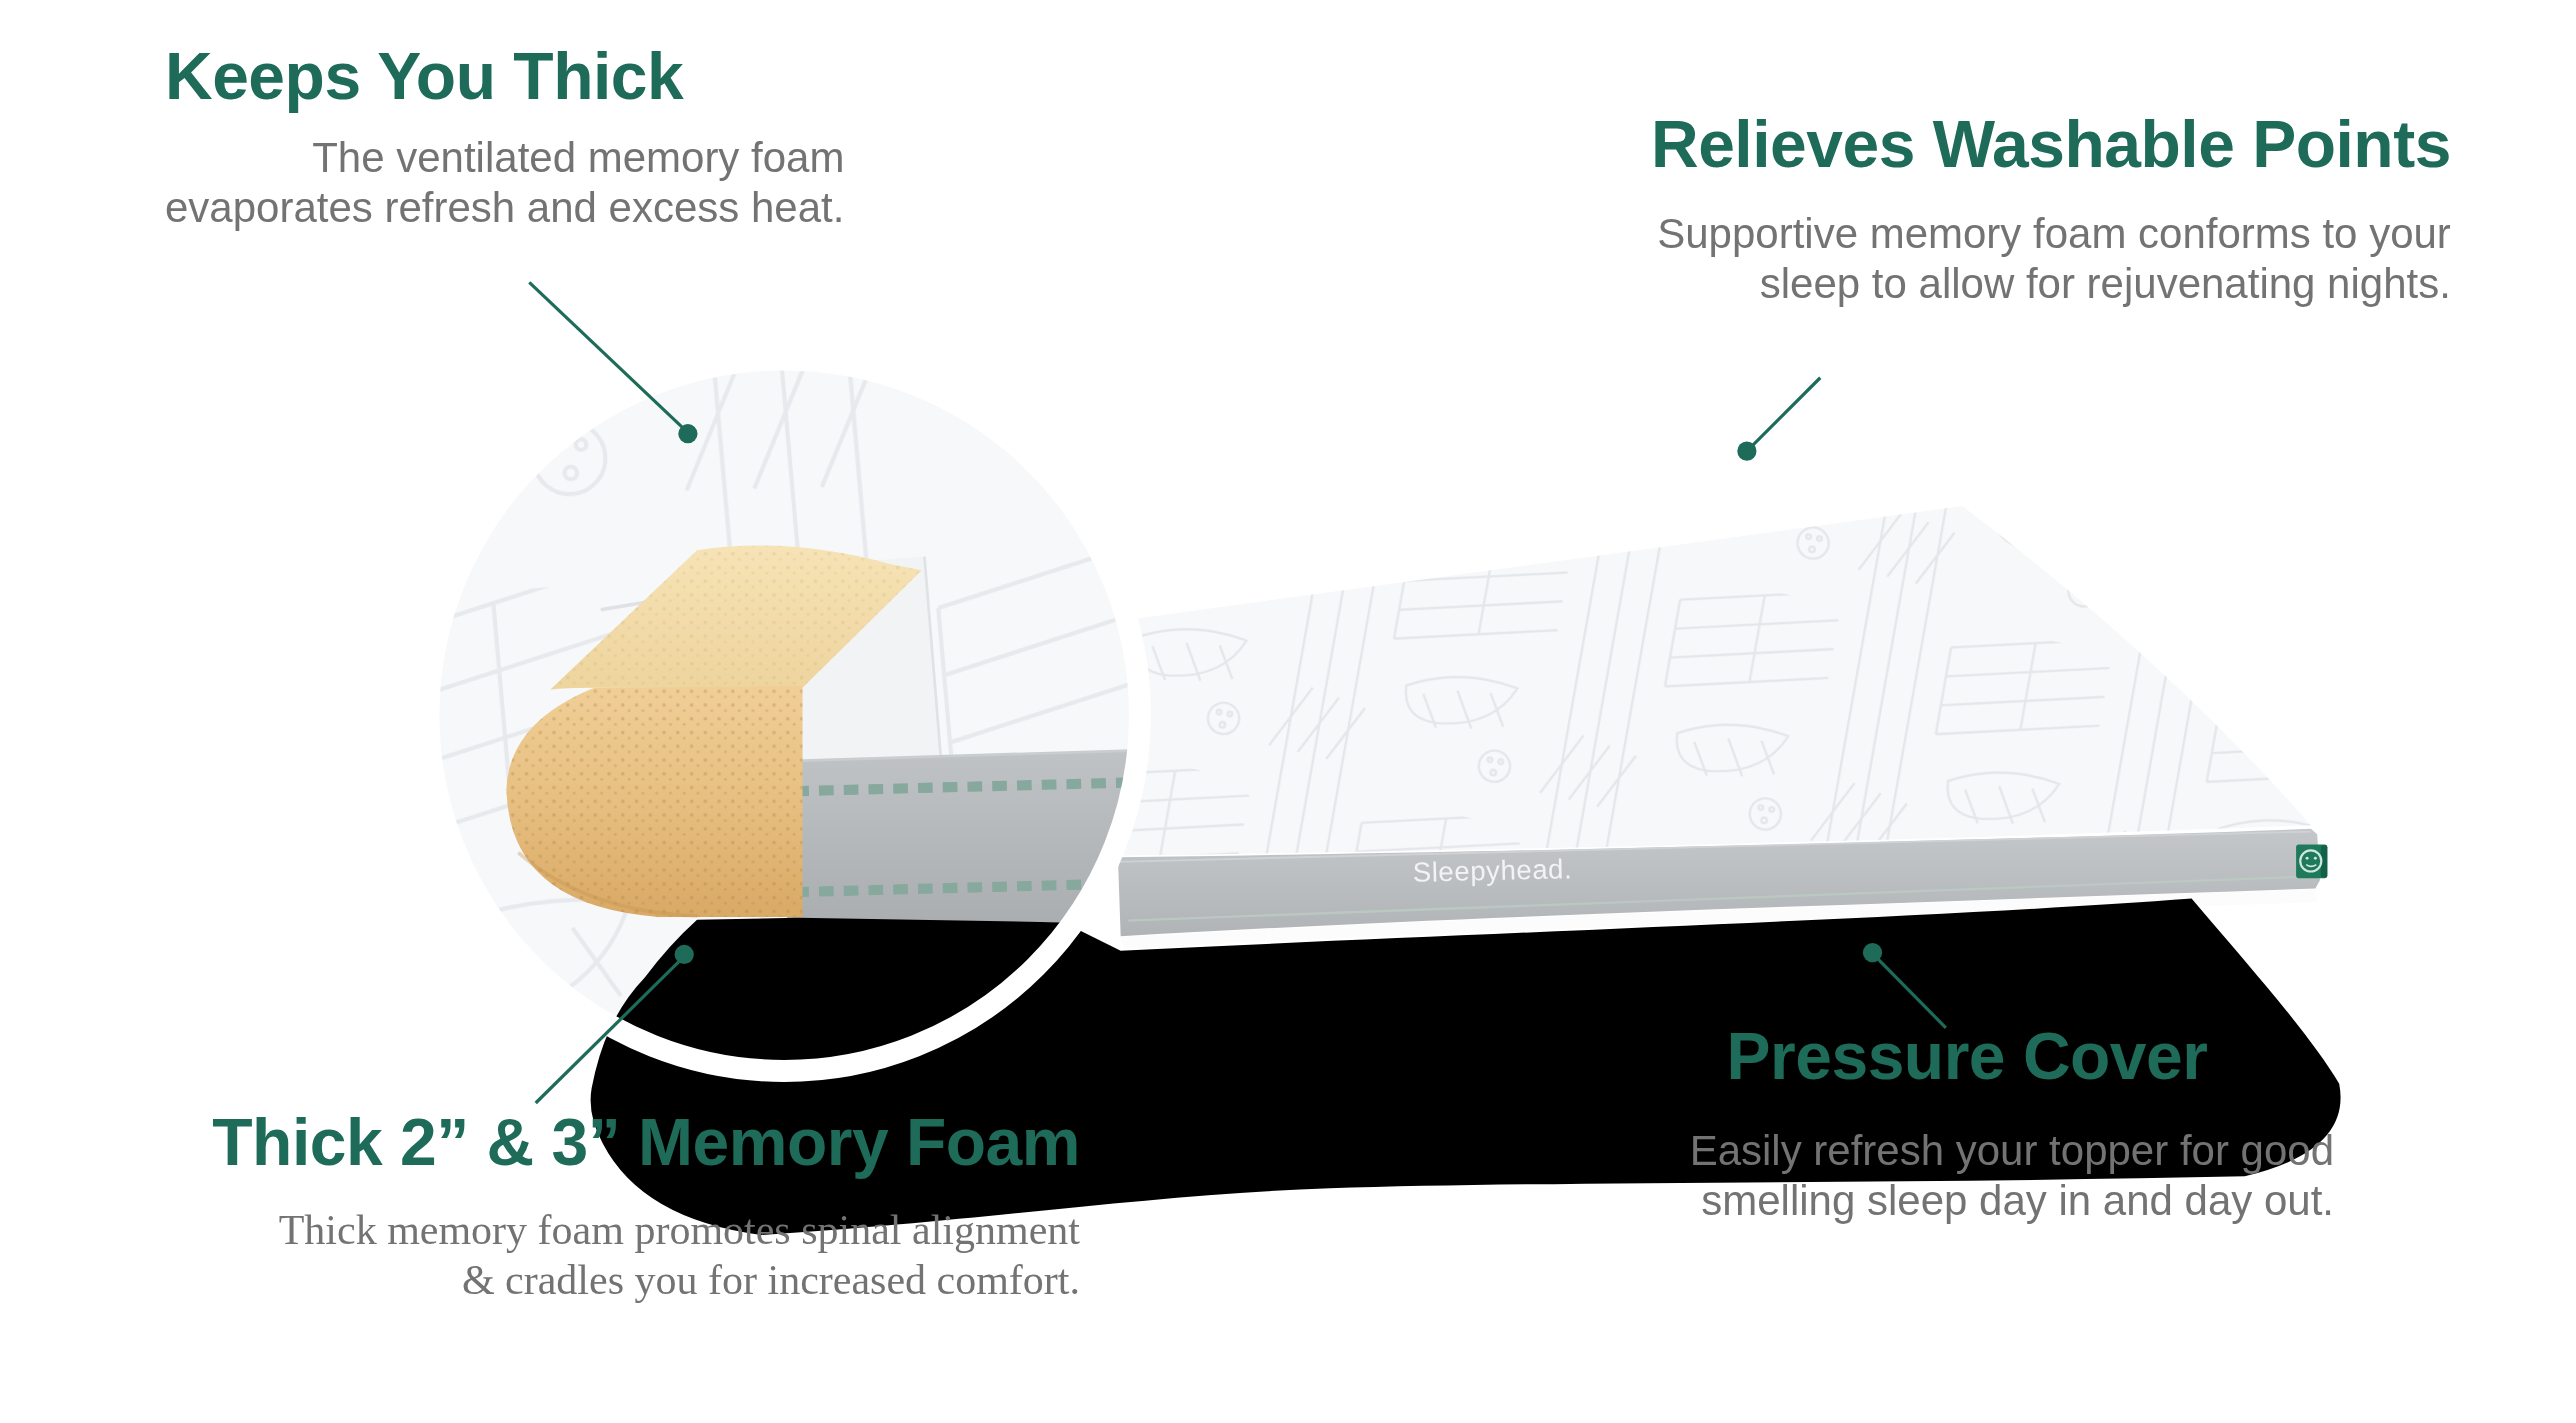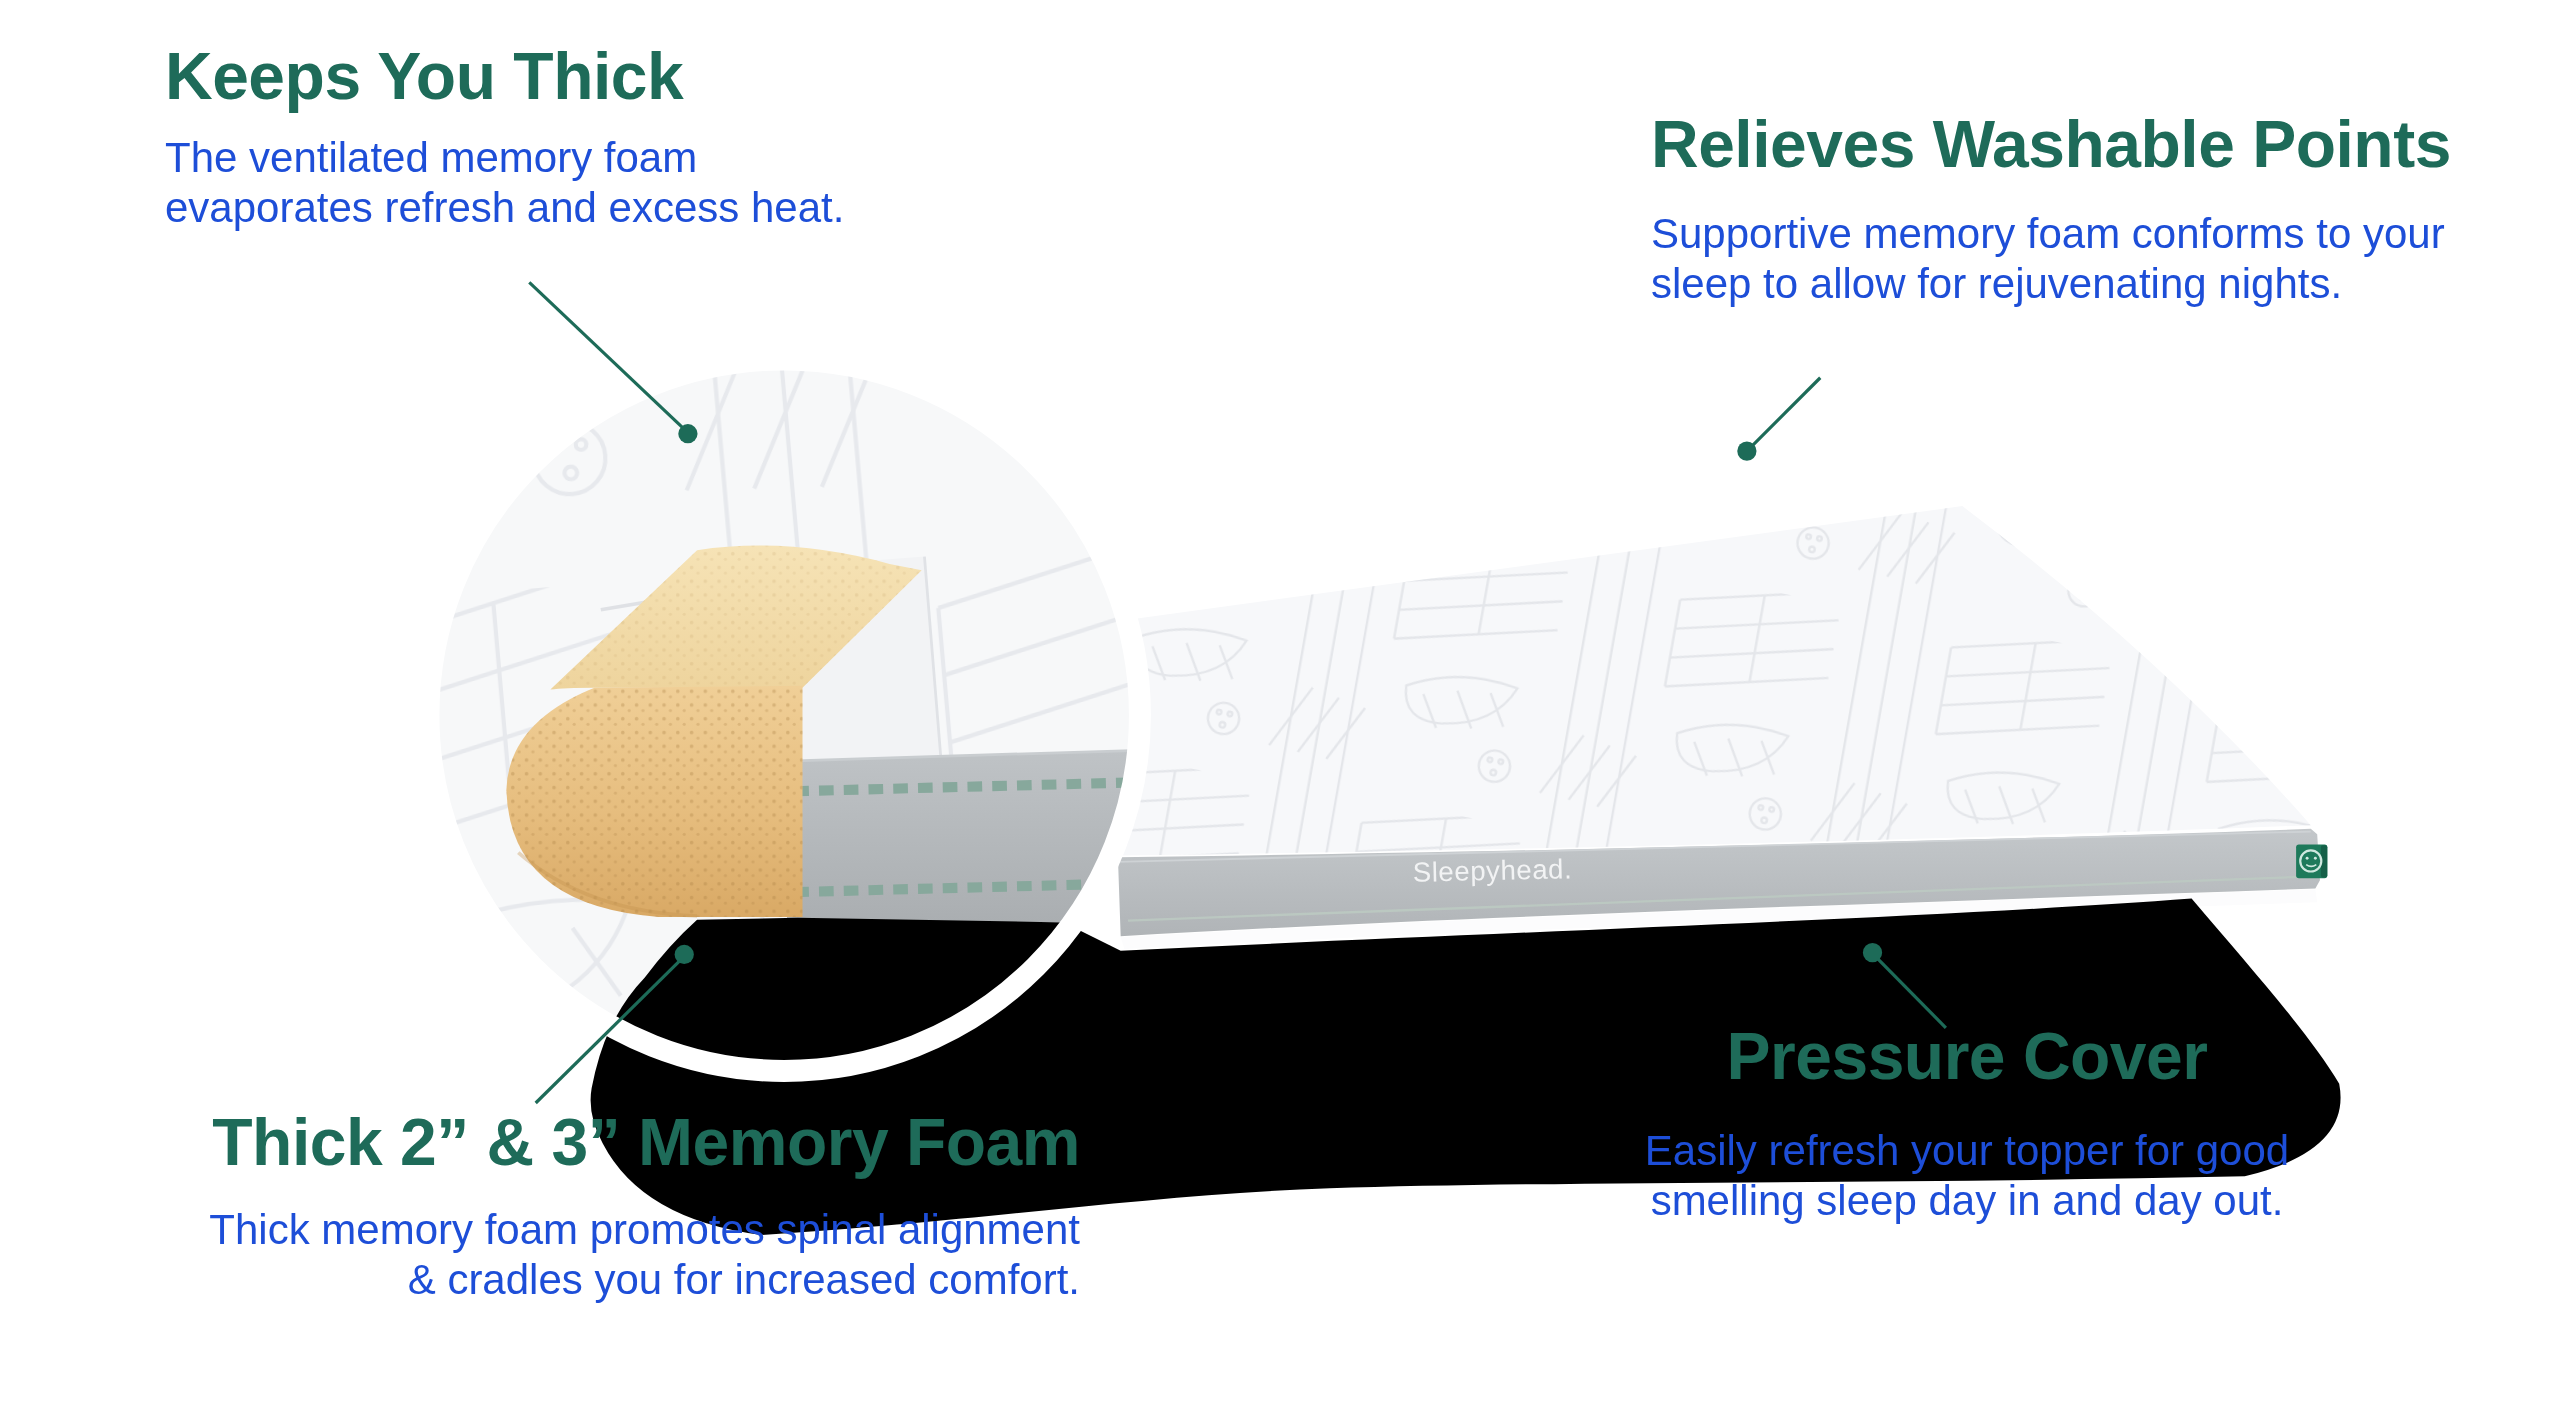--- a/index.html
+++ b/index.html
@@ -11,22 +11,22 @@
     font-family:"Liberation Sans", sans-serif;
   }
   .stage svg.scene{position:absolute;left:0;top:0;}
   .callout{position:absolute;}
   .callout-title{
     font-size:66px;font-weight:700;color:#1e6b59;
     letter-spacing:-0.5px;line-height:73px;white-space:nowrap;
   }
   .callout-body{margin-top:13px;}
   .callout-body .line{
-    font-size:42px;font-weight:400;color:#1d4ed8;
-    line-height:50px;white-space:nowrap;
+    font-size:42px;font-weight:400;color:#737373;
+    line-height:50px;white-space:nowrap;text-align:right;
   }
   .align-right{text-align:right;}
   .align-center{text-align:center;}
   .brand-label{
     position:absolute;left:1396px;top:855px;width:193px;
     font-size:27.5px;color:#f2f3f4;letter-spacing:0.6px;
     text-align:center;transform:rotate(-1.3deg);
     line-height:31px;
   }
 </style>
@@ -177,21 +177,21 @@
   <div class="callout" style="left:1651px;top:108px;">
     <div class="callout-title">Relieves Washable Points</div>
     <div class="callout-body" style="margin-top:28px;">
       <div class="line">Supportive memory foam conforms to your</div>
       <div class="line">sleep to allow for rejuvenating nights.</div>
     </div>
   </div>
 
   <div class="callout align-right" style="left:183px;top:1106px;width:897px;">
     <div class="callout-title">Thick 2” &amp; 3” Memory Foam</div>
-    <div class="callout-body" style="margin-top:26px;">
+    <div class="callout-body" style="margin-top:26px;font-family:Liberation Serif, serif;">
       <div class="line">Thick memory foam promotes spinal alignment</div>
       <div class="line">&amp; cradles you for increased comfort.</div>
     </div>
   </div>
 
   <div class="callout align-center" style="left:1600px;top:1020px;width:734px;">
     <div class="callout-title">Pressure Cover</div>
     <div class="callout-body" style="margin-top:33px;">
       <div class="line">Easily refresh your topper for good</div>
       <div class="line">smelling sleep day in and day out.</div>

